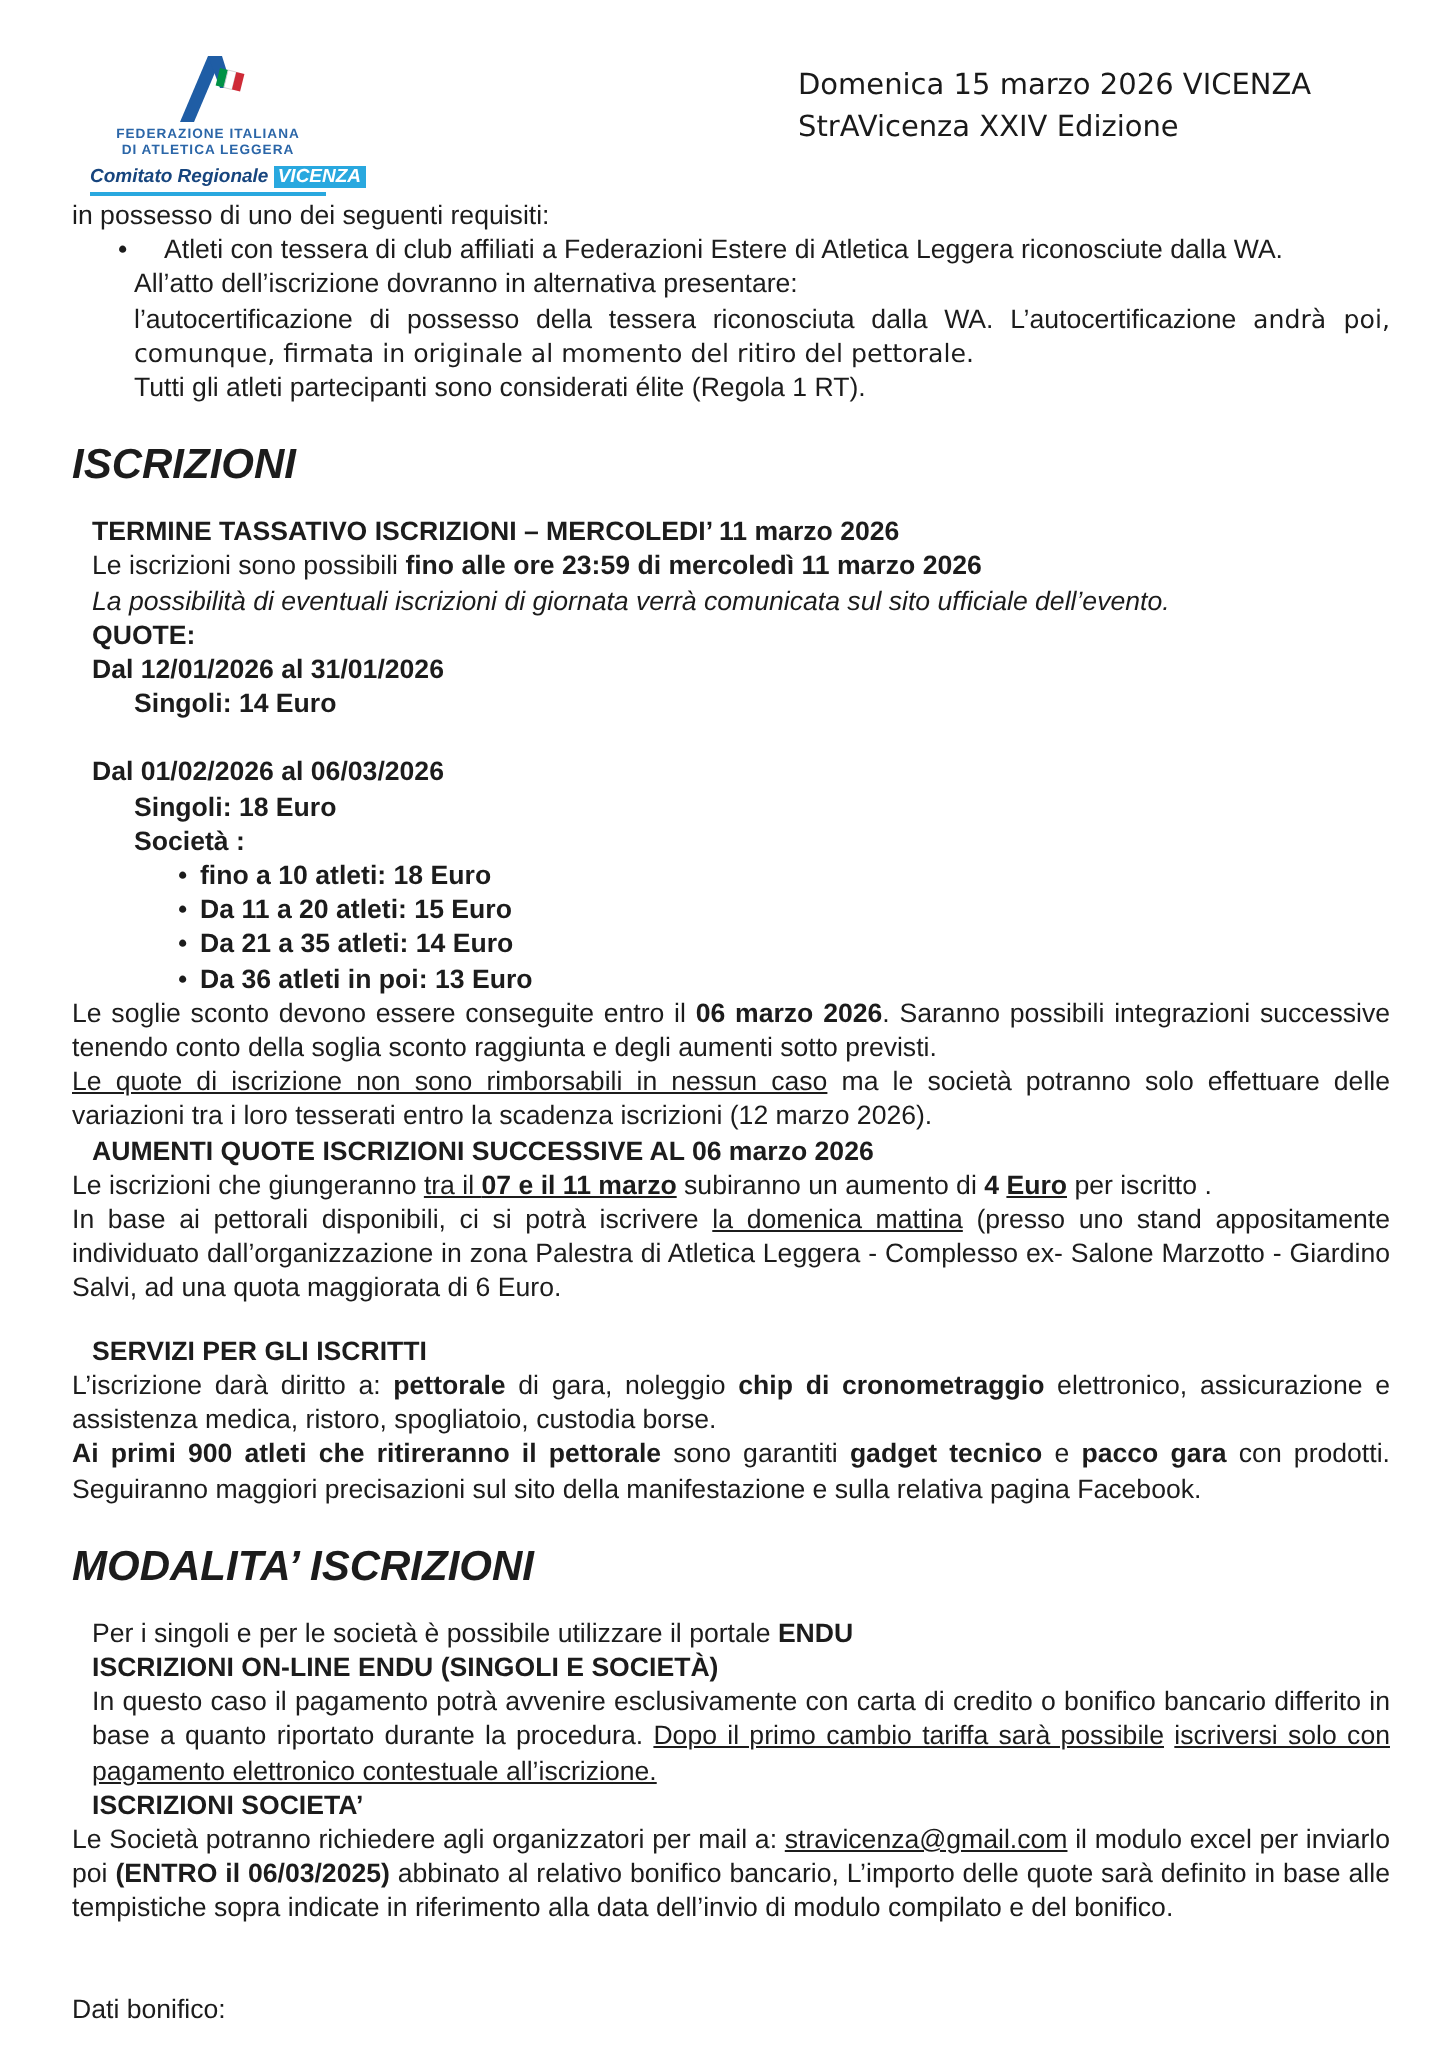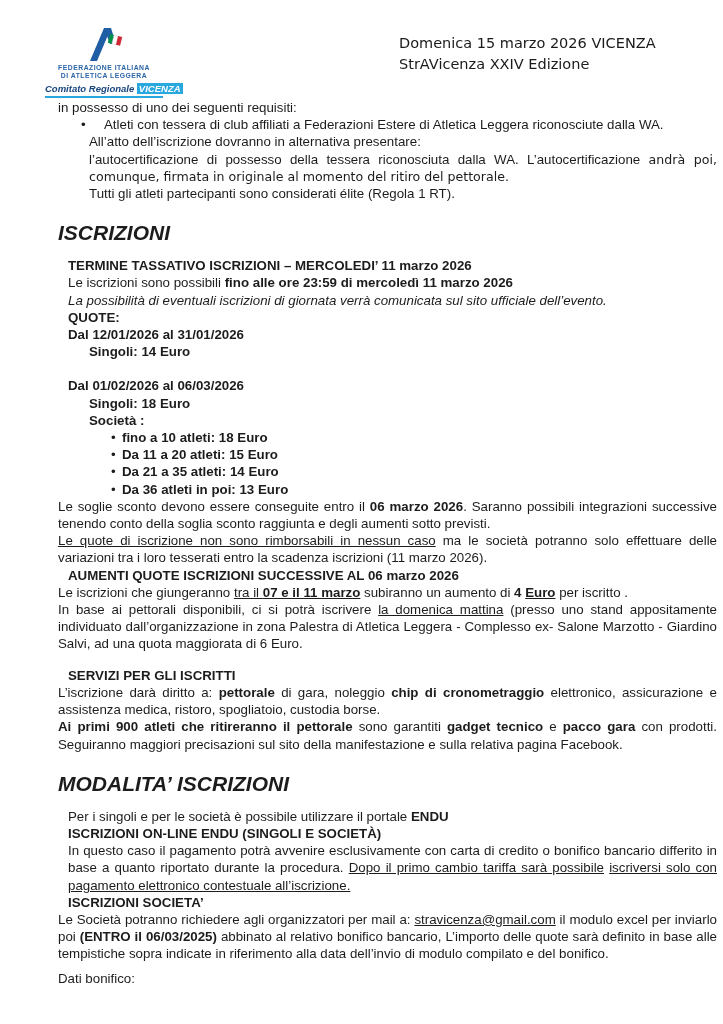--- a/index.html
+++ b/index.html
@@ -19,21 +19,21 @@
                font-size:9.5px; font-weight:bold; font-style:italic; color:#17457e;
                white-space:nowrap; text-align:left; }
   .committee .region { background:#29a8df; color:#ffffff; padding:0 2px; font-style:italic; }
 
   
   .event-header { position:absolute; left:399px; top:33px;
                   font-family:"DejaVu Sans", sans-serif; font-size:14.5px;
                   line-height:21px; color:#1a1a1a; }
 
   
-  main { position:absolute; left:58px; top:99px; width:659px;
+  main { position:absolute; left:36px; top:99px; width:659px;
          font-size:13.3px; line-height:17.2px; }
   .para, .li { min-height:17.2px; }
   .just { text-align:justify; }
   .b { font-weight:bold; }
   .i { font-style:italic;text-align:right; }
   .u { text-decoration:underline; }
   .w { font-family:"DejaVu Sans", sans-serif; font-size:12.6px; }
   .m1 { margin-left:10px; }
   .sub { margin-left:31px; }
   .h1 { font-size:21px; font-weight:bold; font-style:italic; line-height:25px;
@@ -101,29 +101,29 @@
       </div>
       <div class="li b2">
         <span class="blt">•</span>
         <span class="txt"><span class="b">Da 21 a 35 atleti: 14 Euro</span></span>
       </div>
       <div class="li b2">
         <span class="blt">•</span>
         <span class="txt"><span class="b">Da 36 atleti in poi: 13 Euro</span></span>
       </div>
       <div class="para just"><span class="txt"><span>Le soglie sconto devono essere conseguite entro il </span><span class="b">06 marzo 2026</span><span>. Saranno possibili integrazioni successive tenendo conto della soglia sconto raggiunta e degli aumenti sotto previsti.</span></span></div>
-      <div class="para just"><span class="txt"><span class="u">Le quote di iscrizione non sono rimborsabili in nessun caso</span><span> ma le società potranno solo effettuare delle variazioni tra i loro tesserati entro la scadenza iscrizioni (11 marzo 2026).</span></span></div>
+      <div class="para just"><span class="txt"><span class="u">Le quote di iscrizione non sono rimborsabili in nessun caso</span><span> ma le società potranno solo effettuare delle variazioni tra i loro tesserati entro la scadenza iscrizioni (12 marzo 2026).</span></span></div>
       <div class="para m1" style=""><span class="txt"><span class="b">AUMENTI QUOTE ISCRIZIONI SUCCESSIVE AL 06 marzo 2026</span></span></div>
       <div class="para "><span class="txt"><span>Le iscrizioni che giungeranno </span><span class="u">tra il </span><span class="b u">07 e il 11 marzo</span><span> subiranno un aumento di </span><span class="b">4 </span><span class="b u">Euro</span><span> per iscritto .</span></span></div>
       <div class="para just"><span class="txt"><span>In base ai pettorali disponibili, ci si potrà iscrivere </span><span class="u">la domenica mattina</span><span> (presso uno stand appositamente individuato dall’organizzazione in zona Palestra di Atletica Leggera - Complesso ex- Salone Marzotto - Giardino Salvi, ad una quota maggiorata di 6 Euro.</span></span></div>
       <div class="para m1" style="margin-top: 14px;"><span class="txt"><span class="b">SERVIZI PER GLI ISCRITTI</span></span></div>
       <div class="para just"><span class="txt"><span>L’iscrizione darà diritto a: </span><span class="b">pettorale</span><span> di gara, noleggio </span><span class="b">chip di cronometraggio</span><span> elettronico, assicurazione e assistenza medica, ristoro, spogliatoio, custodia borse.</span></span></div>
       <div class="para just"><span class="txt"><span class="b">Ai primi 900 atleti che ritireranno il pettorale</span><span> sono garantiti </span><span class="b">gadget tecnico</span><span> e </span><span class="b">pacco gara</span><span> con prodotti. Seguiranno maggiori precisazioni sul sito della manifestazione e sulla relativa pagina Facebook.</span></span></div>
       <div class="h1"><span class="txt"><span>MODALITA’ ISCRIZIONI</span></span></div>
       <div class="para m1"><span class="txt"><span>Per i singoli e per le società è possibile utilizzare il portale </span><span class="b">ENDU</span></span></div>
       <div class="para m1"><span class="txt"><span class="b">ISCRIZIONI ON-LINE ENDU (SINGOLI E SOCIETÀ)</span></span></div>
       <div class="para m1 just"><span class="txt"><span>In questo caso il pagamento potrà avvenire esclusivamente con carta di credito o bonifico bancario differito in base a quanto riportato durante la procedura. </span><span class="u">Dopo il primo cambio tariffa sarà possibile</span><span> </span><span class="u">iscriversi solo con pagamento elettronico contestuale all’iscrizione.</span></span></div>
       <div class="para m1" style=""><span class="txt"><span class="b">ISCRIZIONI SOCIETA’</span></span></div>
       <div class="para just"><span class="txt"><span>Le Società potranno richiedere agli organizzatori per mail a: </span><a href="#" class="u">stravicenza@gmail.com</a><span> il modulo excel per inviarlo poi </span><span class="b">(ENTRO il 06/03/2025)</span><span> abbinato al relativo bonifico bancario, L’importo delle quote sarà definito in base alle tempistiche sopra indicate in riferimento alla data dell’invio di modulo compilato e del bonifico.</span></span></div>
-      <div class="para " style="margin-top: 7px;"><span class="txt"><span>Dati bonifico:</span></span></div>
+      <div class="para " style="margin-top: 33px;"><span class="txt"><span>Dati bonifico:</span></span></div>
     </main>
 
 </div>
 
 </body></html>

